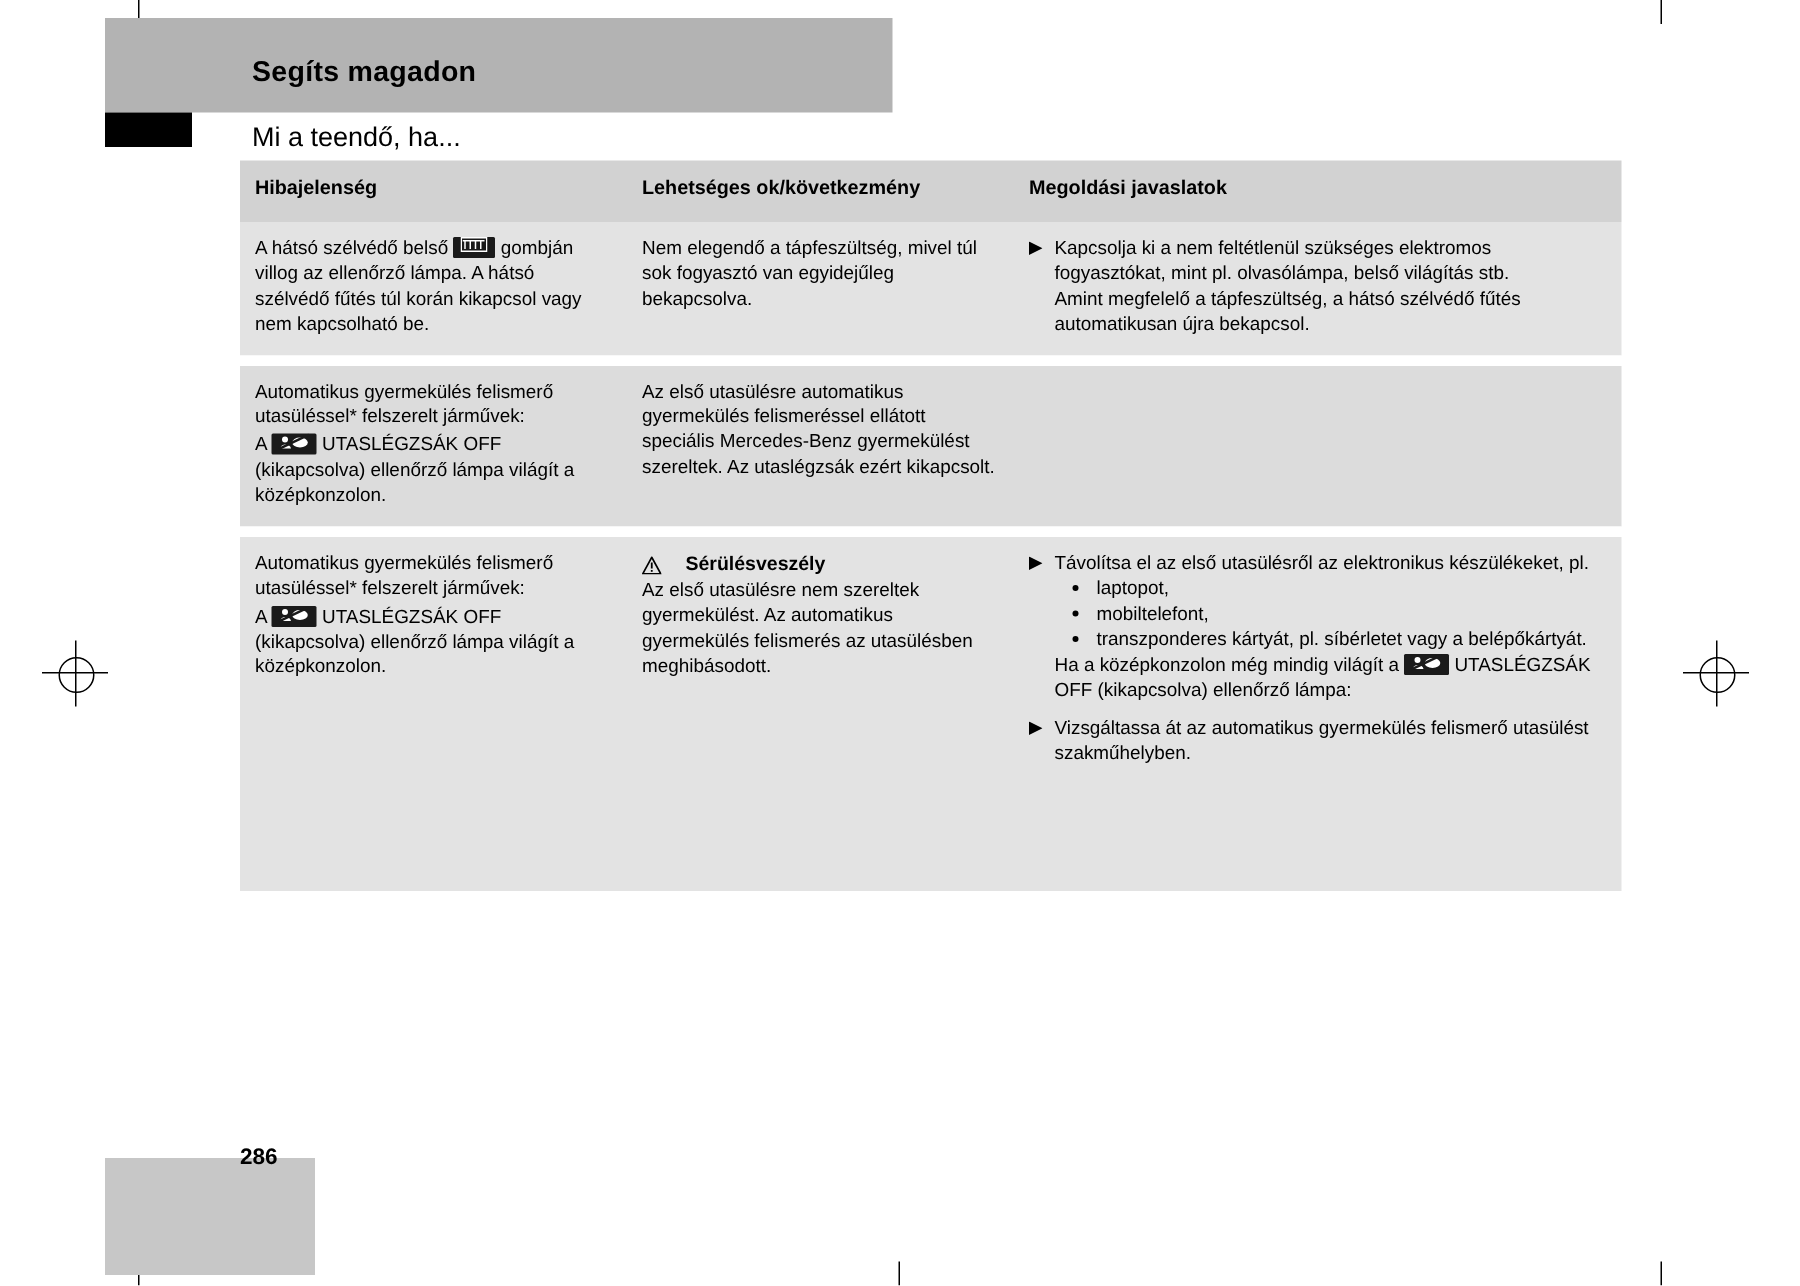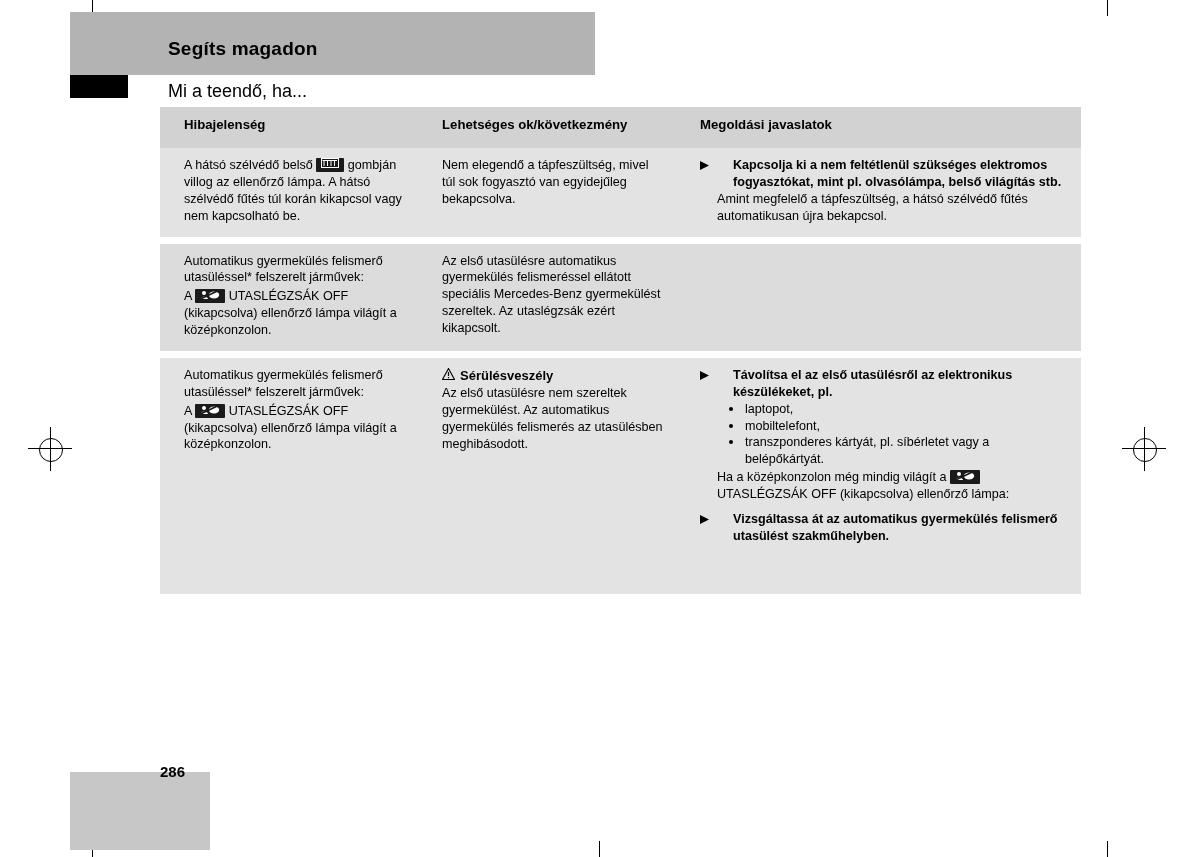--- a/index.html
+++ b/index.html
@@ -80,21 +80,21 @@
     left: 160px;
     top: 107px;
     width: 921px;
     border-collapse: collapse;
     table-layout: fixed;
     font-size: 12.6px;
     line-height: 1.34;
   }
   .table td, .table th {
     vertical-align: top;
-    padding: 9px 12px 12px 24px;
+    padding: 9px 12px 12px 10px;
     border: 0;
   }
   .thead-row th {
     background: #d2d2d2;
     font-size: 13.2px;
     font-weight: bold;
     text-align: left;
     padding-top: 9px;
     padding-bottom: 9px;
     height: 23px;
@@ -134,35 +134,35 @@
     padding: 0 2px;
     position: relative;
   }
   .sym svg { display: block; margin: 0 auto; }
 
   
   .warn-head {
     font-weight: bold;
     font-size: 13px;
     display: flex;
-    gap: 5px;
+    align-items: center;
+    gap: 16px;
     margin-bottom: 1px;
   }
   .tri {
     display: inline-block;
     width: 13px;
     height: 12px;
   }
 
   
   .arrow-item {
     display: flex;
-    gap: 24px;
+    gap: 8px;
     margin-top: 0;
-    font-weight: bold;
   }
   .arrow {
     flex: 0 0 auto;
     width: 9px;
     margin-top: 4px;
   }
   .arrow svg { display: block; }
   .arrow-body { flex: 1 1 auto; }
 
   .dot-list {

